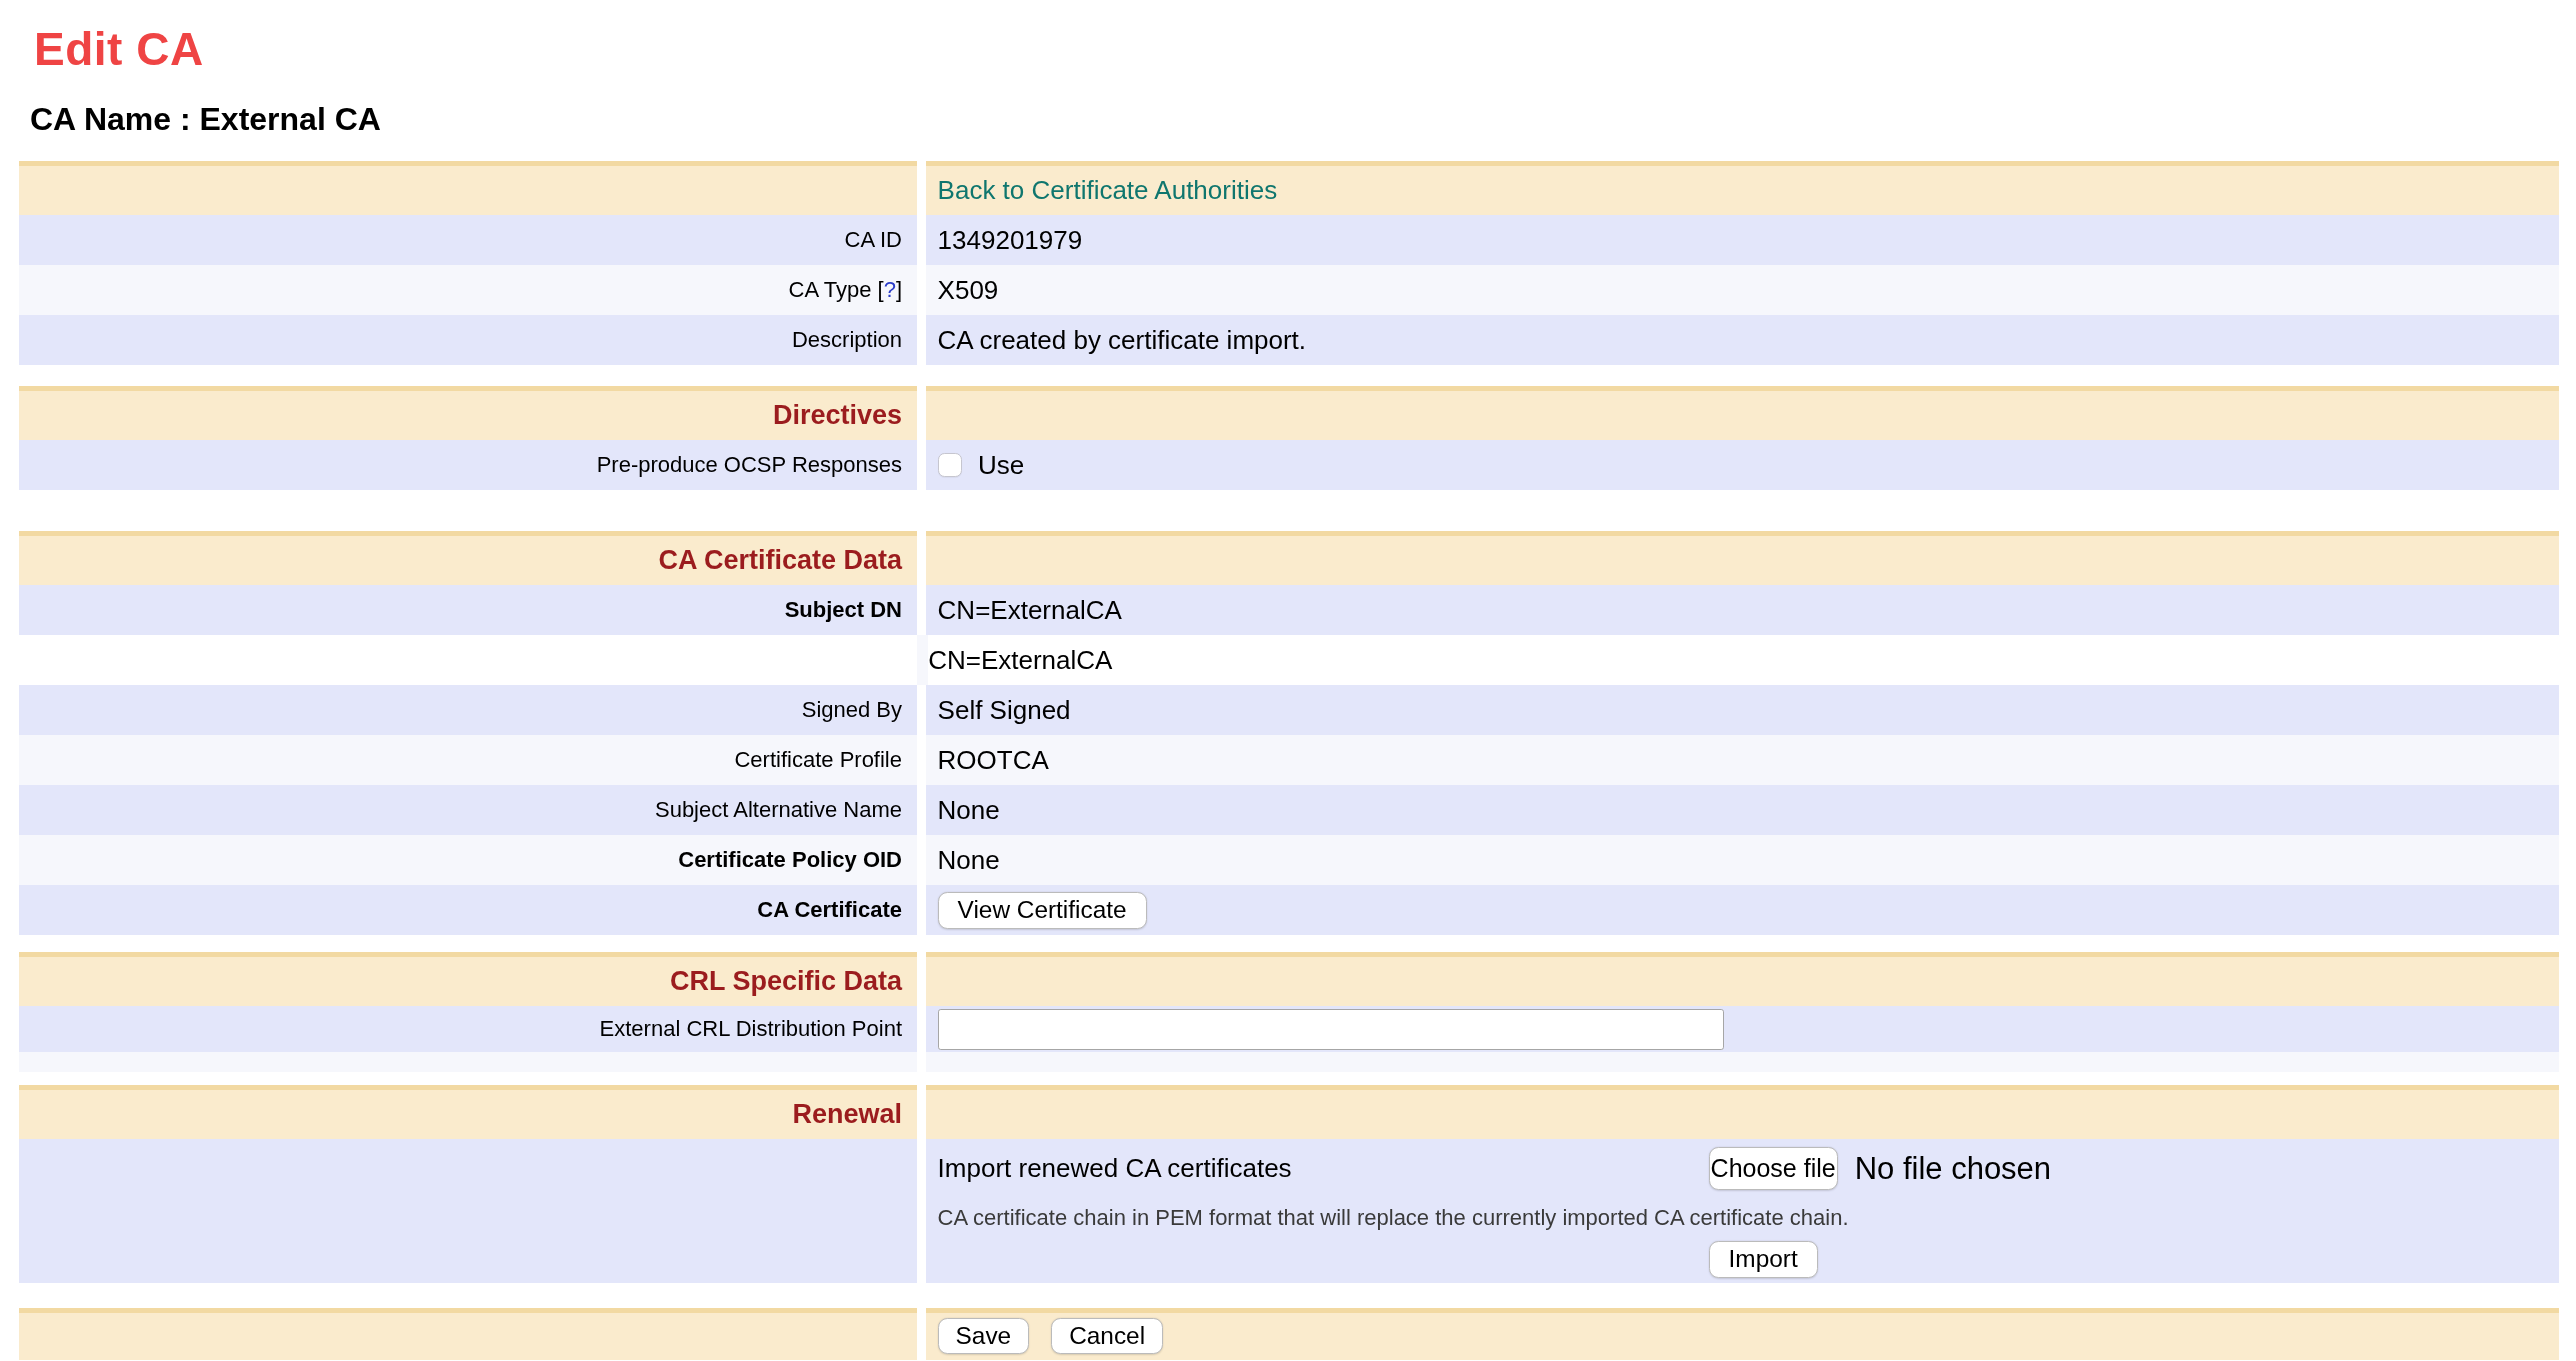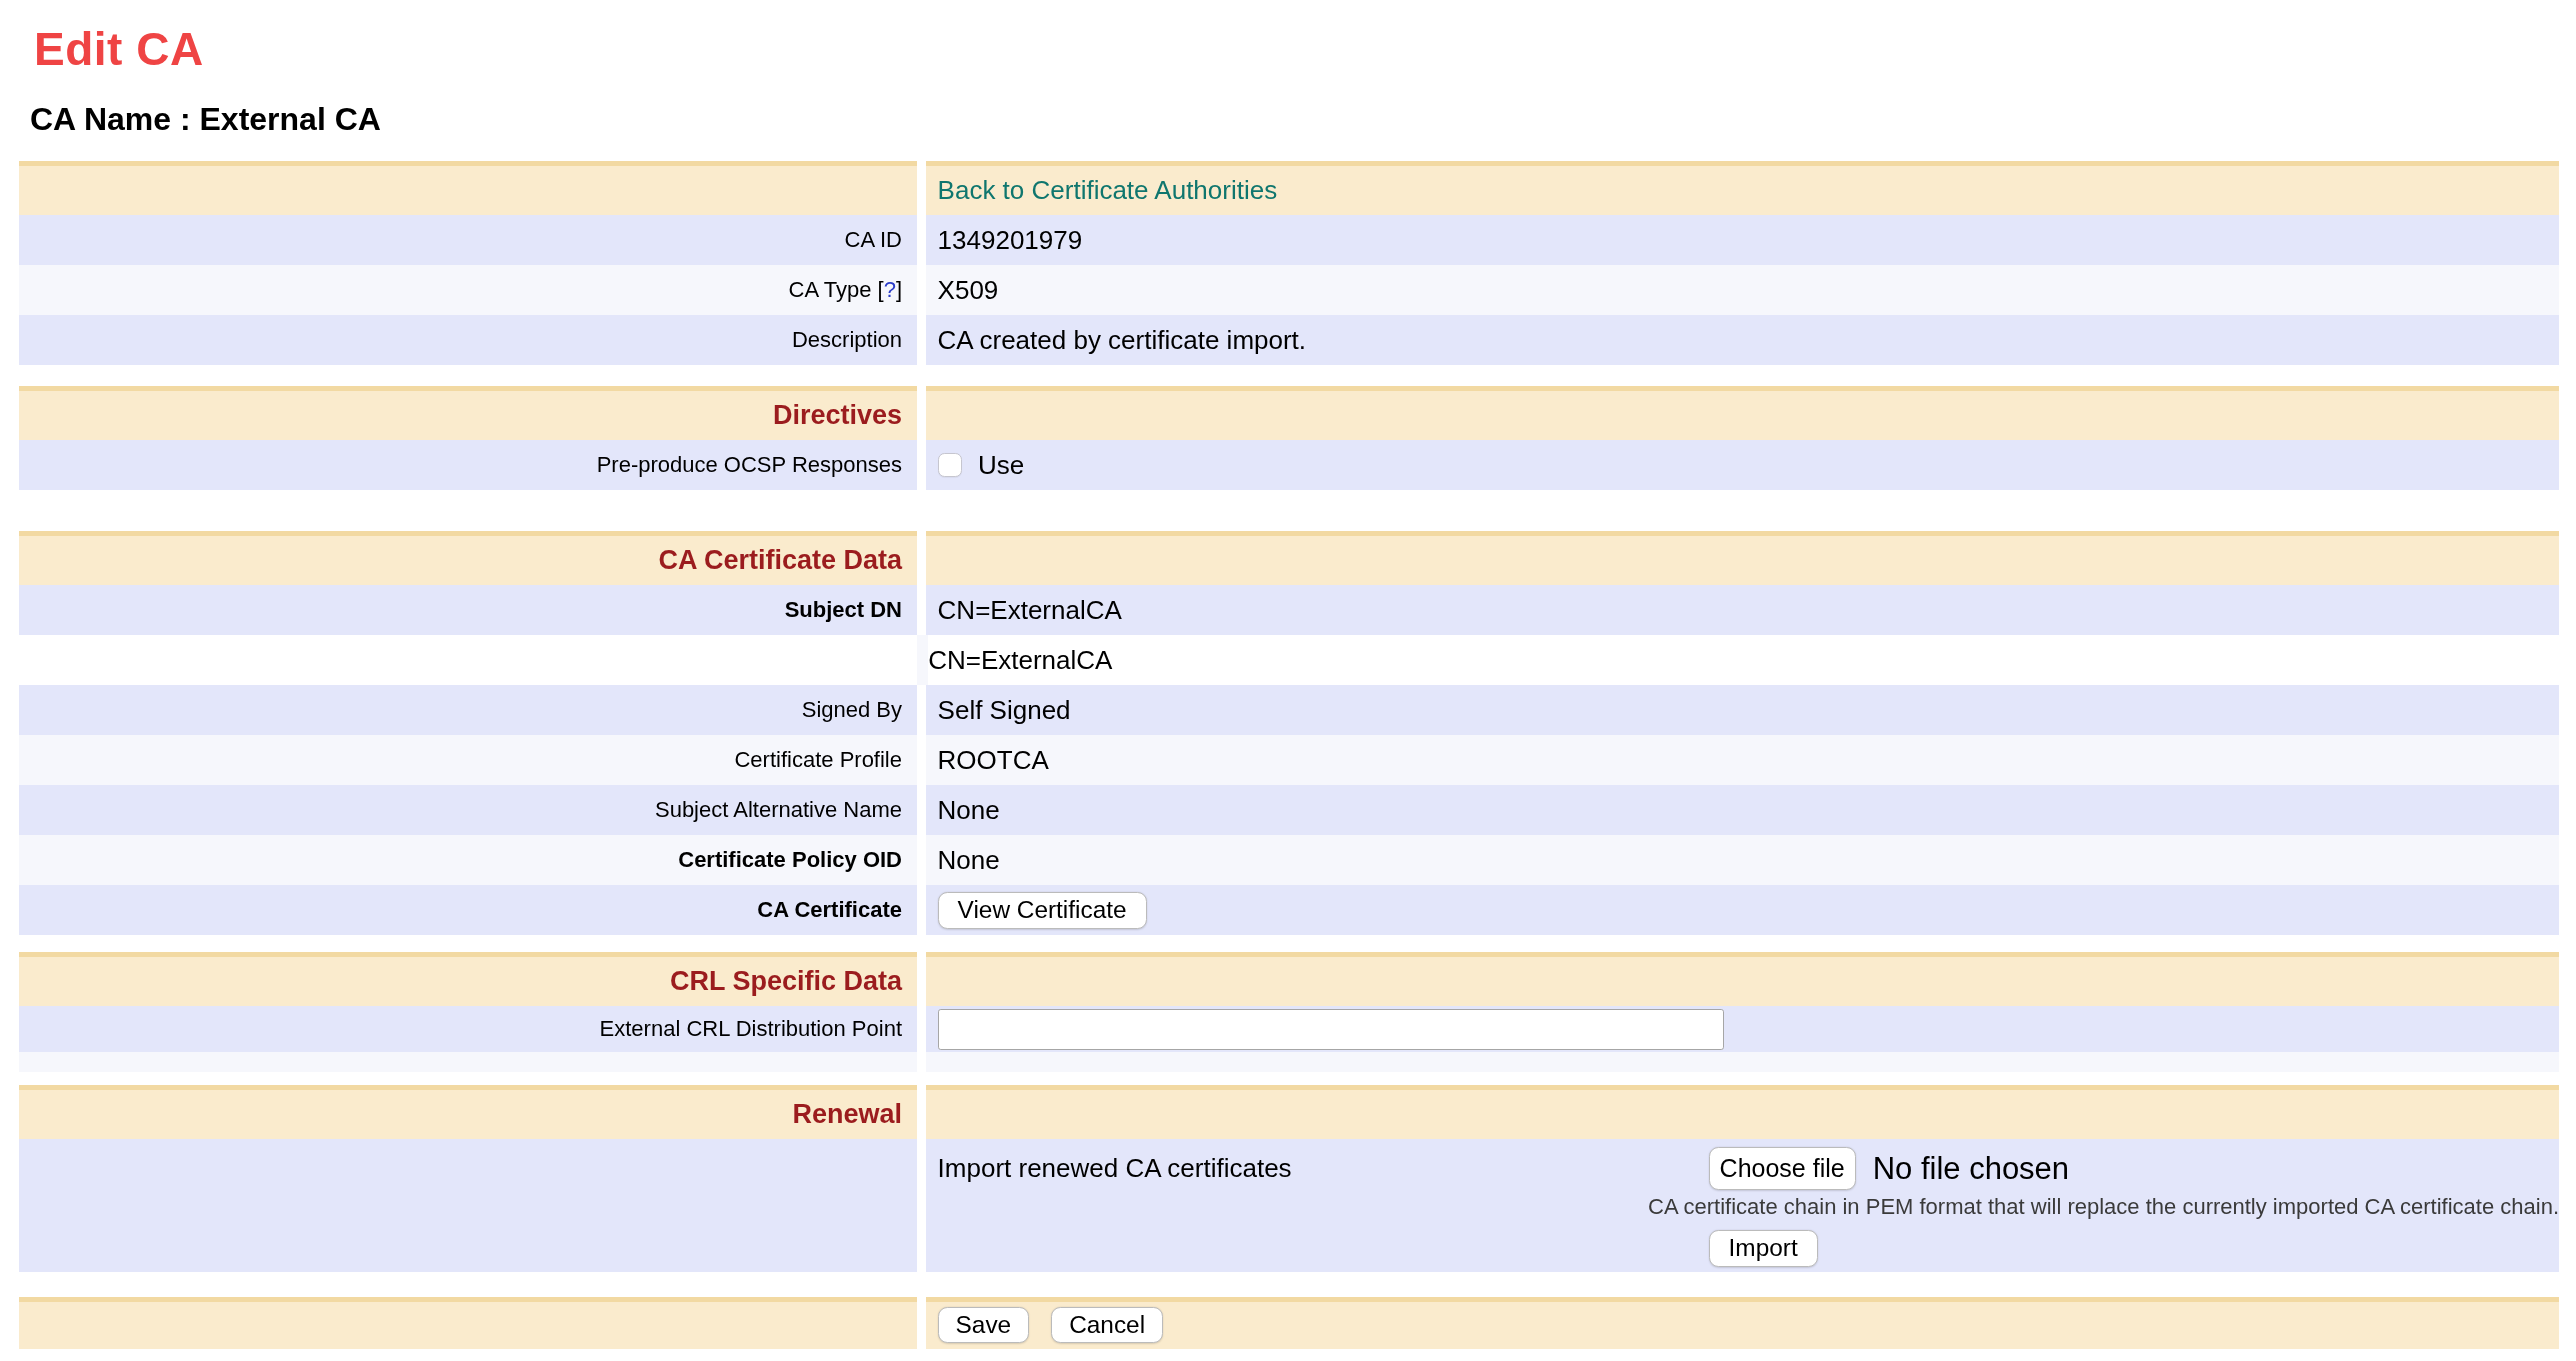--- a/index.html
+++ b/index.html
@@ -55,39 +55,38 @@
   }
   
   .btn{
     display:inline-flex;align-items:center;justify-content:center;
     background:#fff;border:1.9px solid #BBBBBB;border-radius:9.4px;
     font-family:"Liberation Sans",sans-serif;font-size:24.4px;color:#000;
     height:37px;padding:12px 19px;box-sizing:border-box;cursor:pointer;
     box-shadow:0 0.9px 1.9px rgba(0,0,0,0.14);white-space:nowrap;
   }
   .btn-small{height:36px;padding:0 17px;}
-  .btn-file{height:43px;padding:0 10px;font-size:25px;border-radius:9.4px;}
+  .btn-file{height:43px;padding:0 1px;font-size:25px;border-radius:9.4px;}
   
   .txt-input{
     width:786px;height:41px;box-sizing:border-box;background:#fff;
     border:1.9px solid #A6A6A6;border-radius:2.8px;font-size:26px;
     font-family:"Liberation Sans",sans-serif;padding:0 9.4px;outline:none;
   }
   
   .renewal-cell{
     display:block;padding:7.5px 0 3.7px 11.2px;height:auto;
   }
   .renewal-grid{display:grid;grid-template-columns:771px 1fr;}
   .renew-line1{display:flex;align-items:center;height:45px;}
   .file-control{display:flex;align-items:center;height:45px;}
   .no-file{font-size:31px;margin-left:17px;white-space:nowrap;}
   .help-text{
-    grid-column:1 / -1;font-size:22px;color:#3A3A3A;margin-top:3px;
+    grid-column:1 / -1;font-size:22px;color:#3A3A3A;margin-top:14px;
     white-space:nowrap;
-    text-align:right;
   }
   .import-line{margin-top:7.5px;height:41px;display:flex;align-items:center;}
   
   .footer-btns{display:flex;gap:22px;align-items:center;}
 </style>
 </head>
 <body>
 
 <h1 class="page-title">Edit CA</h1>
 <h2 class="ca-name">CA Name : External CA</h2>

